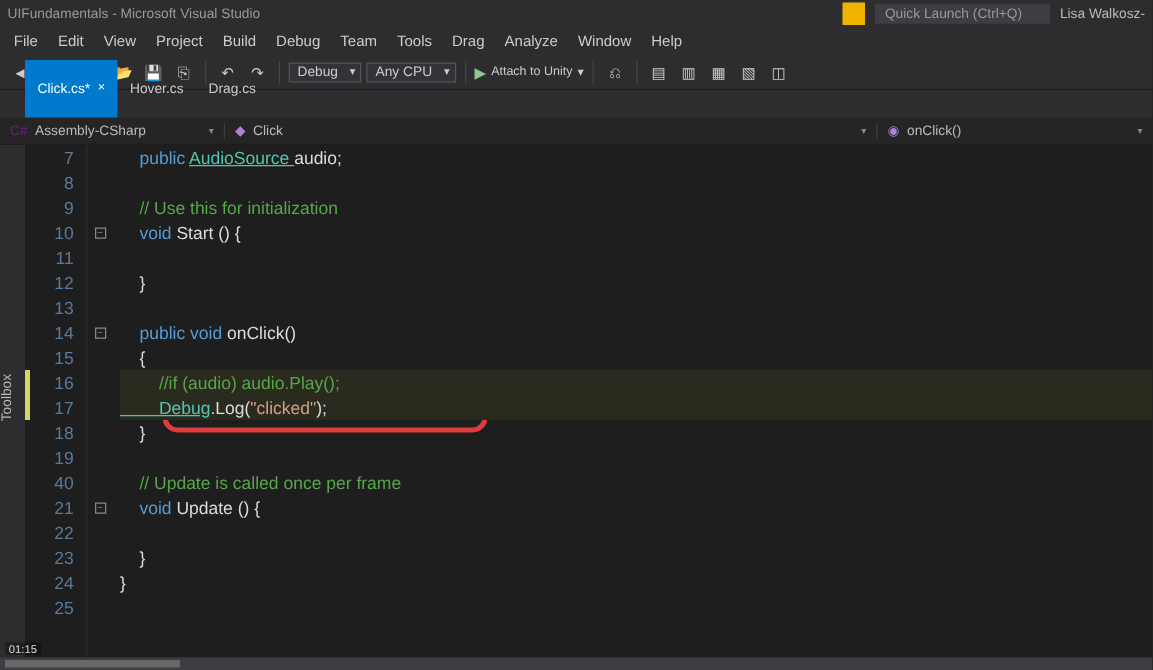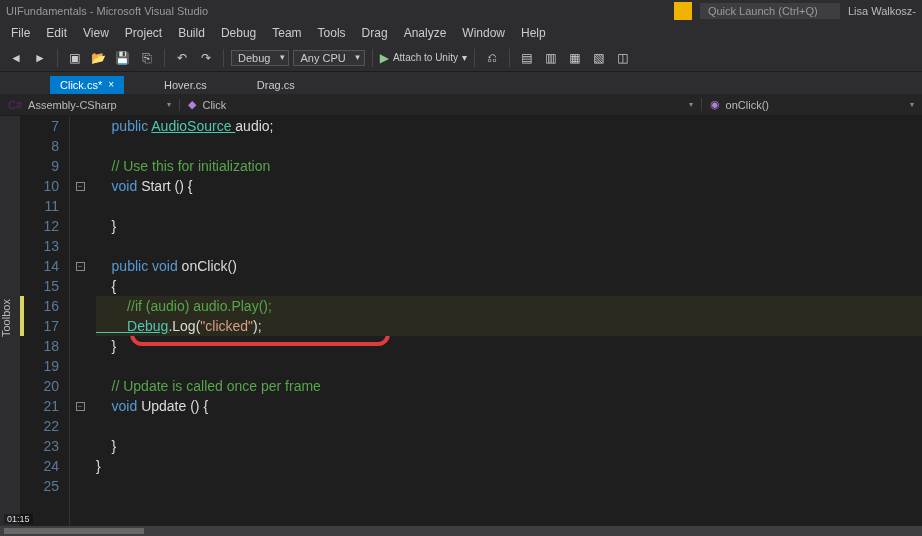--- a/index.html
+++ b/index.html
@@ -16,21 +16,21 @@
 
 .toolbar { height: 28px; background: #2d2d30; border-bottom: 1px solid #1c1c1c; display: flex; align-items: center; padding: 0 6px; gap: 4px; }
 .toolbar .tb-btn { width: 20px; height: 20px; display: flex; align-items: center; justify-content: center; color: #ccc; }
 .toolbar .tb-sep { width: 1px; height: 18px; background: #454545; margin: 0 3px; }
 .toolbar .tb-combo { background: #333337; border: 1px solid #555; color: #ccc; padding: 1px 18px 1px 6px; font-size: 11px; position: relative; }
 .toolbar .tb-combo::after { content: '▾'; position: absolute; right: 4px; font-size: 9px; }
 .toolbar .tb-play { color: #8fc98f; }
 .toolbar .tb-attach { color: #ccc; font-size: 10px; display: flex; align-items: center; gap: 4px; justify-content: flex-end; }
 
 .tab-row { height: 22px; background: #2d2d30; display: flex; align-items: flex-end; padding-left: 20px; }
-.tab { padding: 3px 10px; color: #ccc; font-size: 11px; cursor: pointer; display: flex; align-items: flex-start; gap: 6px; margin-left: 30px; }
+.tab { padding: 17px 10px; color: #ccc; font-size: 11px; cursor: pointer; display: flex; align-items: flex-start; gap: 6px; }
 .tab.active { background: #007acc; color: #fff; }
 .tab .close { font-size: 10px; }
 
 .nav-row { height: 22px; background: #252526; border-bottom: 1px solid #1c1c1c; display: flex; align-items: center; color: #bbb; font-size: 11px; }
 .nav-row .nav-part { flex: 1; padding: 0 8px; display: flex; align-items: center; gap: 6px; border-right: 1px solid #3e3e42; }
 .nav-row .nav-part:last-child { border-right: none; }
 .nav-row .csharp-icon { color: #68217a; }
 .nav-row .method-icon { color: #b180d7; }
 .nav-row .dd { font-size: 8px; color: #888; margin-left: auto; }
 
@@ -152,21 +152,21 @@
         <div class="ln">10</div>
         <div class="ln">11</div>
         <div class="ln">12</div>
         <div class="ln">13</div>
         <div class="ln">14</div>
         <div class="ln">15</div>
         <div class="ln">16</div>
         <div class="ln">17</div>
         <div class="ln">18</div>
         <div class="ln">19</div>
-        <div class="ln">20</div>
+        <div class="ln">40</div>
         <div class="ln">21</div>
         <div class="ln">22</div>
         <div class="ln">23</div>
         <div class="ln">24</div>
         <div class="ln">25</div>
       </div>
     <div class="fold-col" id="foldcol">
         <div class="fold"></div>
         <div class="fold"></div>
         <div class="fold"></div>

